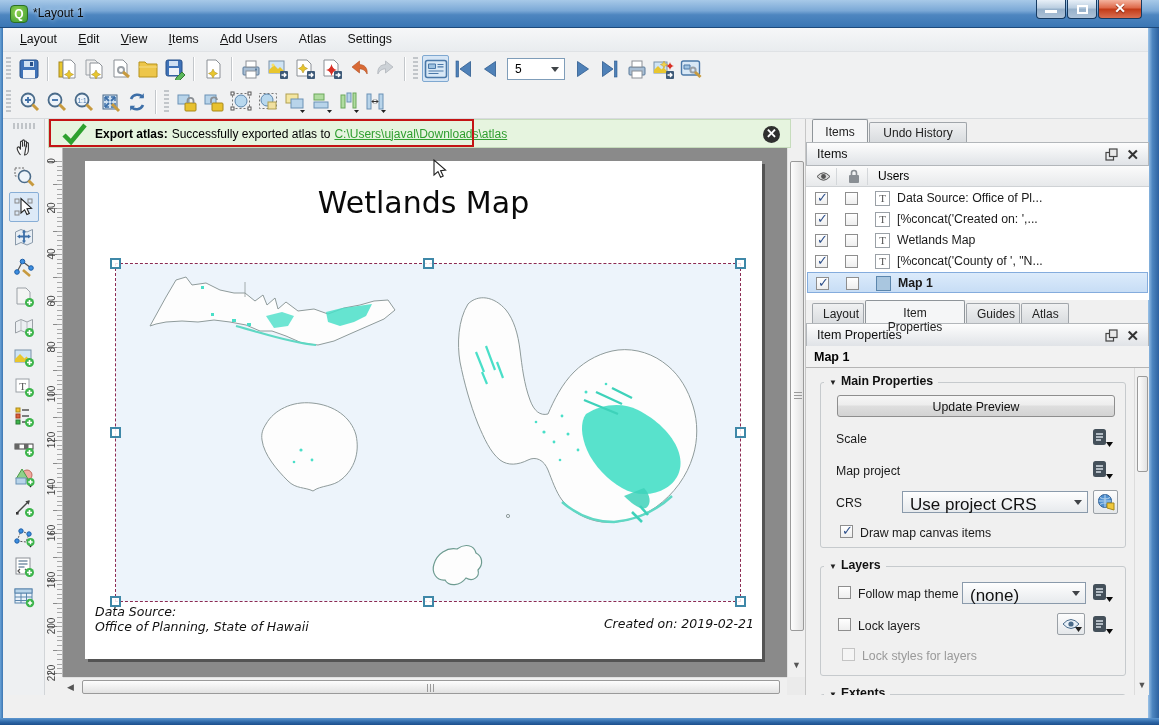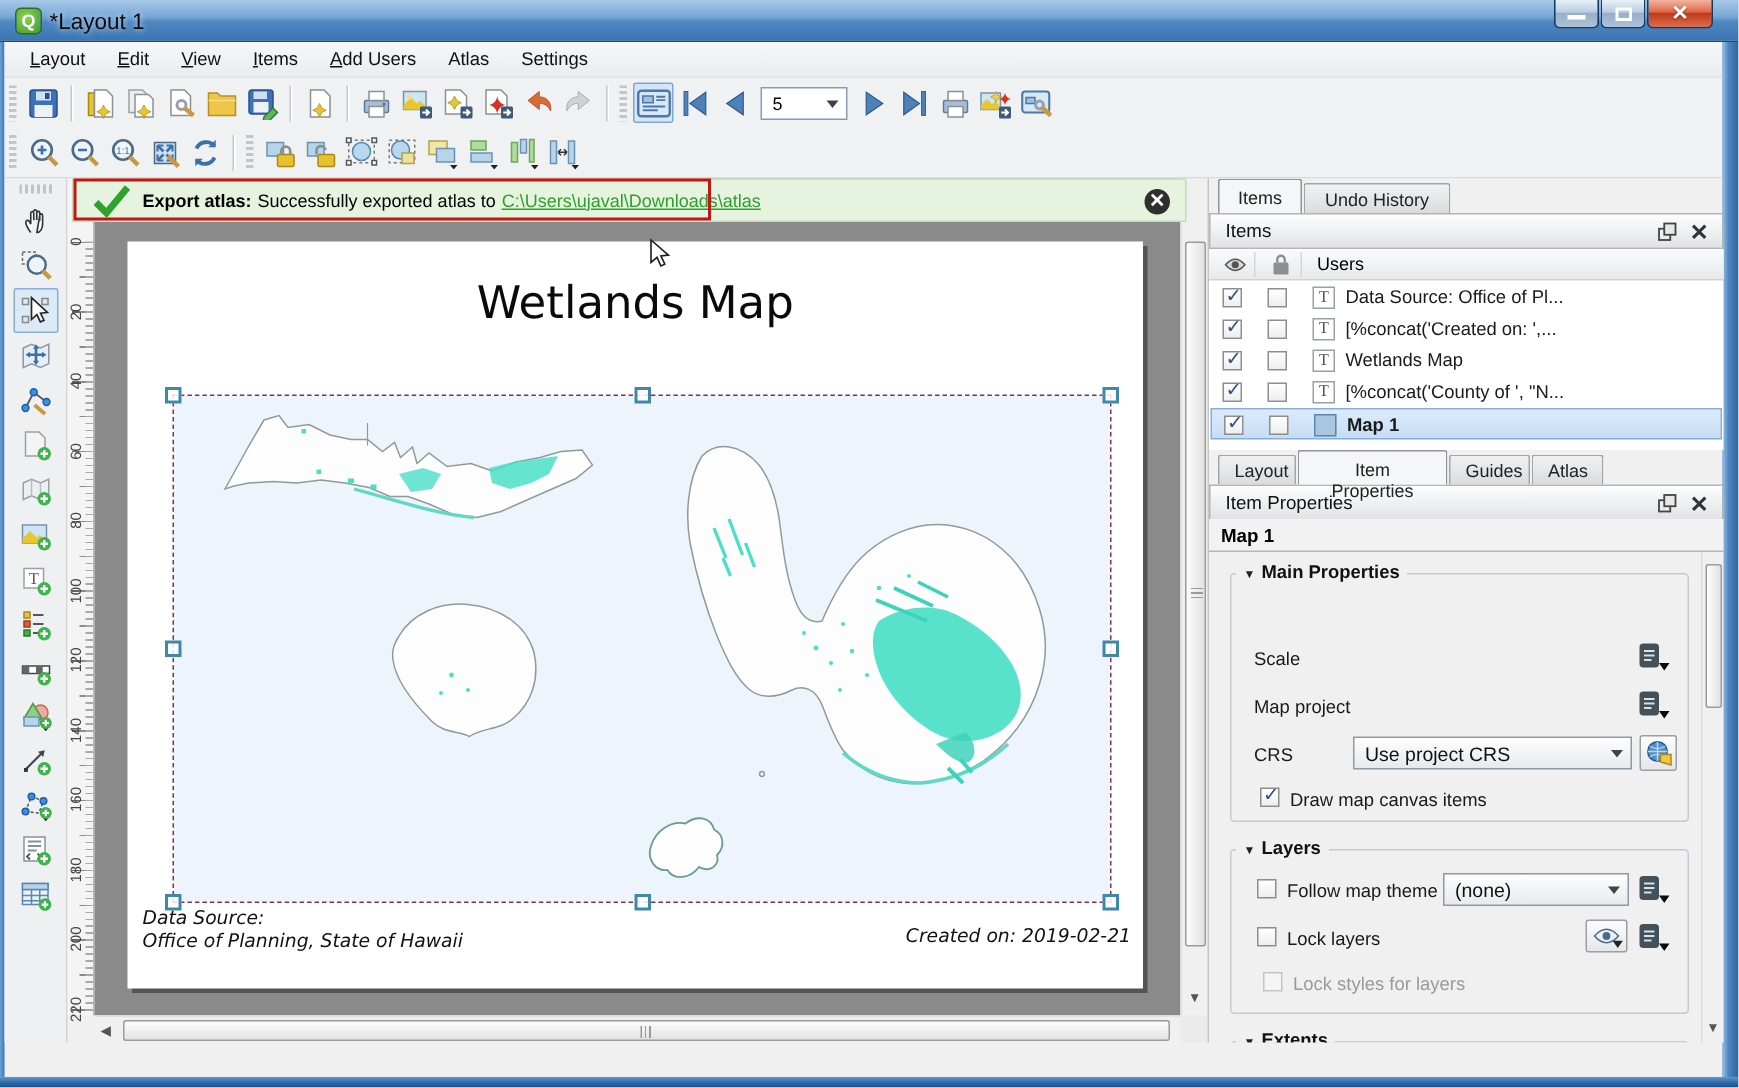--- a/index.html
+++ b/index.html
@@ -3,21 +3,21 @@
 <meta charset="utf-8">
 <style>
   * { box-sizing: border-box; margin: 0; padding: 0; }
   html,body { background:#cfd8e2; }
   .win { position:relative; width:1159px; height:725px; font-family:"Liberation Sans",sans-serif; font-size:12px; background:#f0f0f0; overflow:hidden; }
 
   
   .titlebar { position:absolute; left:0; top:0; width:1159px; height:28px;
     background:linear-gradient(180deg,#a7c9e8 0%,#7aa8d6 40%,#4e86c0 55%,#3a76b4 100%);
     border-bottom:1px solid #1d4a7c; }
-  .title-text { position:absolute; left:33px; top:6px; font-size:15px; color:#0c0c0c; text-shadow:0 0 4px #dcebf9; }
+  .title-text { position:absolute; left:33px; top:6px; font-size:12px; color:#0c0c0c; text-shadow:0 0 4px #dcebf9; }
   .qgis-logo { position:absolute; left:10px; top:5px; width:18px; height:18px; border-radius:4px;
     background:radial-gradient(circle at 40% 35%,#8fd14f,#3f9b35); border:1px solid #2a6e24;
     color:#fff; font-weight:bold; font-size:12px; text-align:center; line-height:17px; }
   .winbtns { position:absolute; right:17px; top:0; display:flex; }
   .wbtn { height:19px; border:1px solid #153a61; border-top:none; border-radius:0 0 4px 4px;
     background:linear-gradient(180deg,#e8f0f8 0%,#b9cde0 45%,#95b0ca 50%,#adc2d8 100%);
     width:30px; margin-left:1px; position:relative; }
   .wbtn.close { width:44px; background:linear-gradient(180deg,#f4b39e 0%,#dd6747 45%,#c23a17 50%,#d96f52 100%); }
   .wbtn .min-glyph { position:absolute; left:8px; bottom:5px; width:12px; height:3px; background:#fff; box-shadow:0 1px 0 #5a7folha0; }
   .wbtn .max-glyph { position:absolute; left:9px; top:5px; width:11px; height:9px; border:2px solid #fff; }
@@ -143,21 +143,21 @@
   .groupbox { position:absolute; border:1px solid #c6cacd; border-radius:3px; }
   .glegend { position:absolute; background:#f0f0f0; padding:0 5px; font-weight:bold; font-size:12.3px; color:#111; z-index:3; }
   .glegend .tri { font-size:8px; color:#222; margin-right:4px; }
   .glabel { position:absolute; font-size:12.3px; color:#1a1a1a; }
   .glabel.dim { color:#9a9a9a; }
 
   .btn { position:absolute; border:1px solid #8e8e8e; border-radius:3px; text-align:center; font-size:12.3px; color:#111;
     background:linear-gradient(180deg,#f6f6f6 0%,#ededed 45%,#dedede 50%,#d3d3d3 100%); }
   .field { position:absolute; background:#fff; border:1px solid #9aa6b2; font-size:12.3px; color:#111; padding:3px 0 0 6px; }
   .combo { position:absolute; border:1px solid #8a9aab; background:linear-gradient(180deg,#fefefe,#e7eaed);
-    font-size:13px; color:#111; padding:3px 0 0 7px; }
+    font-size:17px; color:#111; padding:3px 0 0 7px; }
   .spinner { position:absolute; right:1px; top:1px; width:16px; bottom:1px; border-left:1px solid #c0c8d0;
     background:linear-gradient(180deg,#f8f8f8,#e4e4e4); }
   .spinner i { position:absolute; left:4px; width:0; height:0; border:3.5px solid transparent; }
   .spinner .up { top:3px; border-bottom:4px solid #555; }
   .spinner .dn { bottom:3px; border-top:4px solid #555; }
   .sqbtn { position:absolute; border:1px solid #9aa0a6; border-radius:2px;
     background:linear-gradient(180deg,#fdfdfd,#e4e7ea); display:flex; align-items:center; justify-content:center; }
 
   
   .statusbar { position:absolute; left:3px; top:695px; width:1145px; height:23px; background:#f0f0f0; border-top:1px solid #d8d8d8; }
@@ -792,20 +792,21 @@
           <rect x="4.5" y="1" width="7.5" height="7.5" fill="#e8e8e8" stroke="#444" stroke-width="1.2"></rect>
         </svg>
       <span class="dh-close">✕</span>
     </div>
     <div class="subheader">Map 1</div>
 
     <div class="props">
 
       <div class="glegend" style="left:14px;top:6px"><span class="tri">▼</span><span>Main Properties</span></div>
       <div class="groupbox" style="left:10px;top:14px;width:306px;height:166px"></div>
+      <div class="btn" style="left:27px;top:27px;width:278px;height:22px;padding-top:4px">Update Preview</div>
 
       <div class="glabel" style="left:26px;top:64px">Scale</div>
       <div style="position:absolute;left:281px;top:60px">
         <svg width="24" height="20" viewBox="0 0 24 20">
             <rect x="2" y="1" width="13" height="16" rx="2.5" fill="#44505a"></rect>
             <path d="M5 6 h7 M5 9 h7 M5 12 h5" stroke="#d8e0e8" stroke-width="1.3"></path>
             <path d="M15 14 h7 l-3.5 5z" fill="#0a0a0a"></path>
           </svg>
       </div>
 

